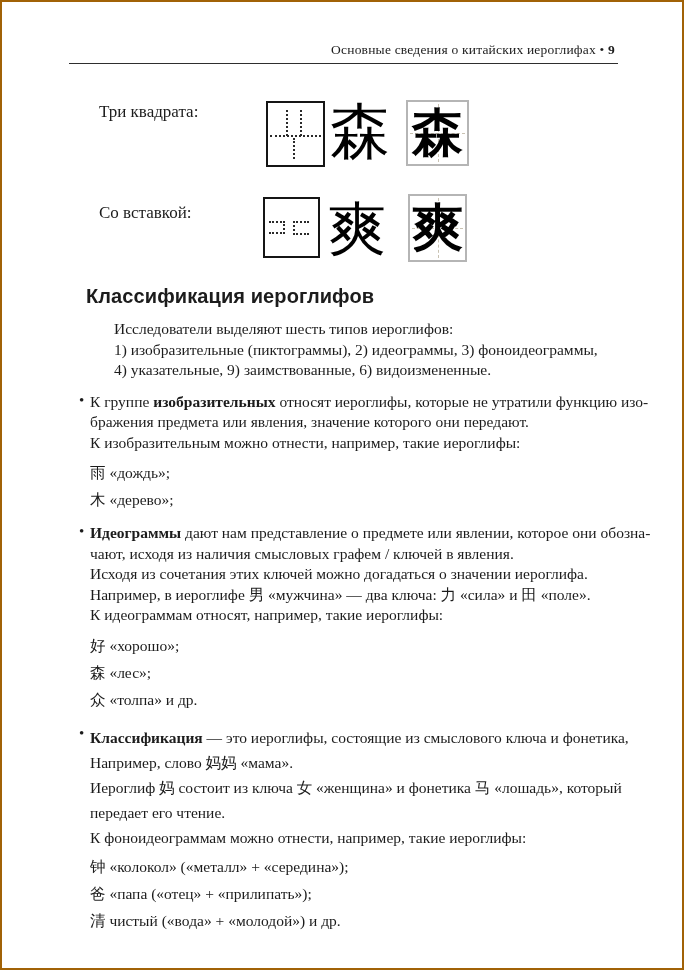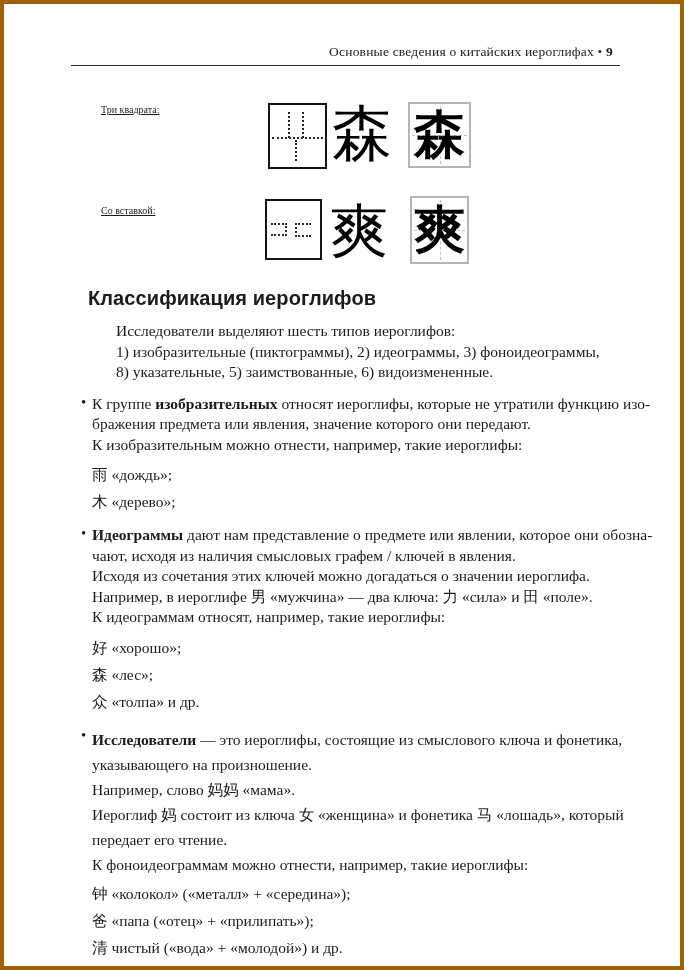--- a/index.html
+++ b/index.html
@@ -1,29 +1,29 @@
 <!DOCTYPE html>
 <html><head>
 <meta charset="utf-8">
 <style>
   * { margin:0; padding:0; box-sizing:border-box; }
   html,body { background:#e9e9e9; }
   .page {
     position:relative; width:684px; height:970px; margin:0 auto;
-    background:#ffffff; border:4px solid #a16207;
+    background:#ffffff; border:2px solid #a16207;
     font-family:"Liberation Serif","DejaVu Serif",serif;
     color:#1c1c1c; overflow:hidden;
   }
   
   .runhead { position:absolute; top:40px; right:67px; font-size:13.5px; letter-spacing:.2px; }
   .runhead .pgnum { font-weight:bold; }
   .rule { position:absolute; top:61px; left:67px; width:549px; border-top:1.5px solid #2e2e2e; }
 
   
-  .rowlabel { position:absolute; left:97px; font-size:10px;text-decoration:underline; }
+  .rowlabel { position:absolute; left:97px; font-size:17px; }
   .lab1 { top:100px; } .lab2 { top:201px; }
 
   .diagram { position:absolute; border:2.5px solid #151515; background:#fff; }
   .dg1 { left:264px; top:99px;  width:59px; height:66px; }
   .dg2 { left:261px; top:195px; width:57px; height:61px; }
   .diagram .seg { position:absolute; }
   .d1v1 { left:32%; top:12%; height:41%; border-left:2px dotted #2a2a2a; }
   .d1v2 { left:59%; top:12%; height:41%; border-left:2px dotted #2a2a2a; }
   .d1h  { top:52%; left:3%; width:94%; border-top:2px dotted #2a2a2a; }
   .d1v3 { left:45%; top:56%; height:35%; border-left:2px dotted #2a2a2a; }
@@ -96,21 +96,21 @@
     <div class="gh"></div>
     <div class="gv"></div>
     <div class="hz">爽</div>
   </div>
 
   <div class="content">
     <div class="heading">Классификация иероглифов</div>
 
     <div class="introline">Исследователи выделяют шесть типов иероглифов:</div>
     <div class="introline">1) изобразительные (пиктограммы), 2) идеограммы, 3) фоноидеограммы,</div>
-    <div class="introline">8) указательные, 5) заимствованные, 6) видоизмененные.</div>
+    <div class="introline">4) указательные, 9) заимствованные, 6) видоизмененные.</div>
 
     <div class="bullet b1">
       <span class="marker">•</span>
       <div class="line jl"><span>К группе </span><b>изобразительных</b><span> относят иероглифы, которые не утратили функцию изо-</span></div>
       <div class="line">бражения предмета или явления, значение которого они передают.</div>
       <div class="line">К изобразительным можно отнести, например, такие иероглифы:</div>
       <div class="ex">雨 «дождь»;</div>
       <div class="ex">木 «дерево»;</div>
     </div>
 
@@ -121,22 +121,21 @@
       <div class="line">Исходя из сочетания этих ключей можно догадаться о значении иероглифа.</div>
       <div class="line">Например, в иероглифе 男 «мужчина» — два ключа: 力 «сила» и 田 «поле».</div>
       <div class="line">К идеограммам относят, например, такие иероглифы:</div>
       <div class="ex">好 «хорошо»;</div>
       <div class="ex">森 «лес»;</div>
       <div class="ex">众 «толпа» и др.</div>
     </div>
 
     <div class="bullet b3">
       <span class="marker">•</span>
-      <div class="line jl"><span></span><b>Исследователи</b><span> — это иероглифы, состоящие из смыслового ключа и фонетика,</span></div>
-      <div class="line">указывающего на произношение.</div>
+      <div class="line jl"><span></span><b>Классификация</b><span> — это иероглифы, состоящие из смыслового ключа и фонетика,</span></div>
       <div class="line">Например, слово 妈妈 «мама».</div>
       <div class="line jl">Иероглиф 妈 состоит из ключа 女 «женщина» и фонетика 马 «лошадь», который</div>
       <div class="line">передает его чтение.</div>
       <div class="line">К фоноидеограммам можно отнести, например, такие иероглифы:</div>
       <div class="ex">钟 «колокол» («металл» + «середина»);</div>
       <div class="ex">爸 «папа («отец» + «прилипать»);</div>
       <div class="ex">清 чистый («вода» + «молодой») и др.</div>
     </div>
   </div>
 

